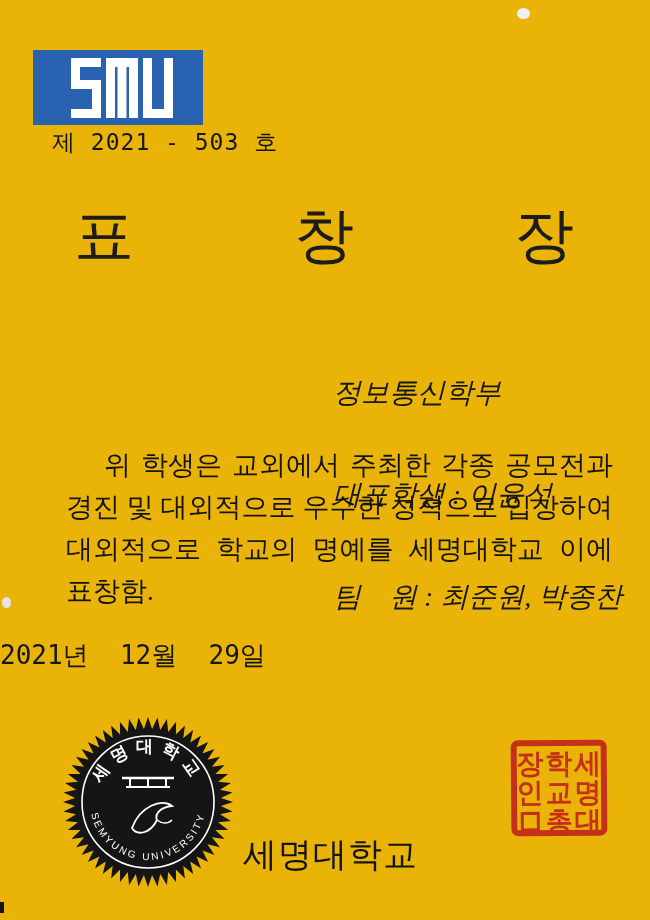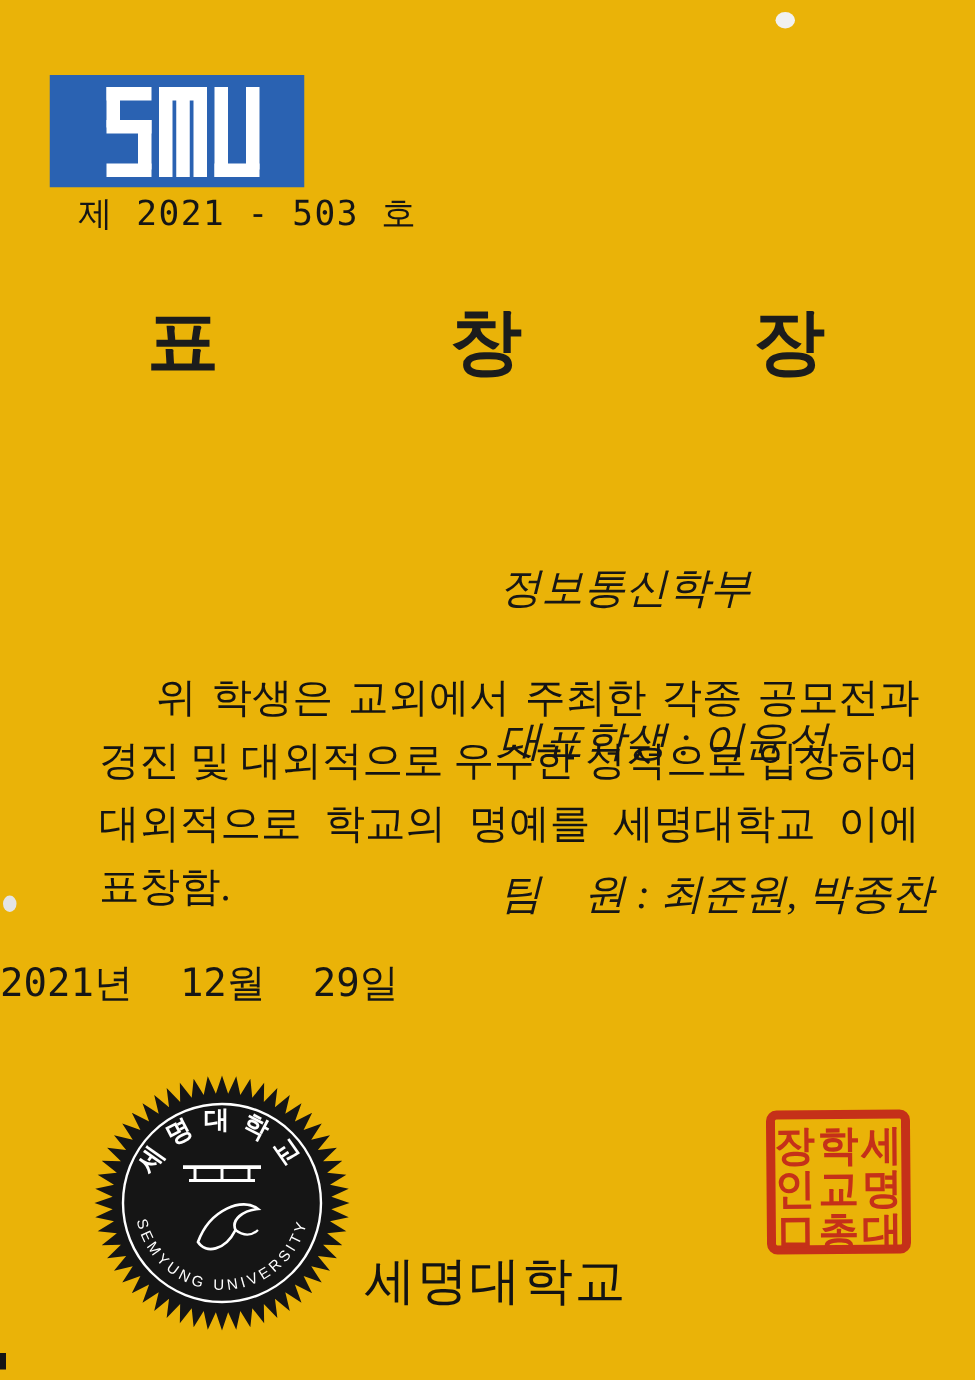--- a/index.html
+++ b/index.html
@@ -9,21 +9,21 @@
   }
   
   .logo-box{position:absolute;left:33px;top:50px;width:170px;height:75px;}
   .doc-number{
     position:absolute;left:52px;top:127px;font-family:"DejaVu Sans Mono",monospace;
     font-size:23px;letter-spacing:1px;color:#161616;white-space:pre;
   }
   
   .title{
     position:absolute;left:0;top:196px;width:650px;text-align:center;
-    font-size:48px;font-weight:bold;color:#1c1c1c;word-spacing:62px;letter-spacing:2px;
+    font-size:60px;font-weight:normal;color:#1c1c1c;word-spacing:62px;letter-spacing:2px;
     white-space:pre;
   }
   
   .recipient{
     position:absolute;left:333px;top:308px;font-size:28px;line-height:34px;
     color:#171717;white-space:pre;font-weight:500;font-style:italic;
   }
   
   .body-text{
     position:absolute;left:35px;top:444px;width:578px;font-size:27px;line-height:42px;

